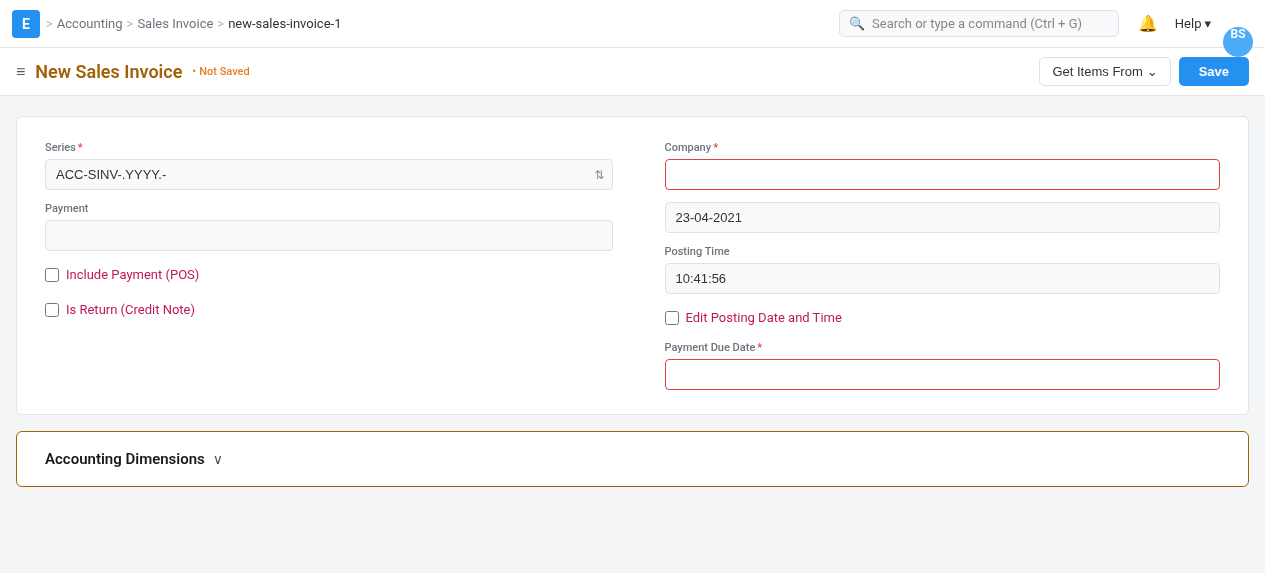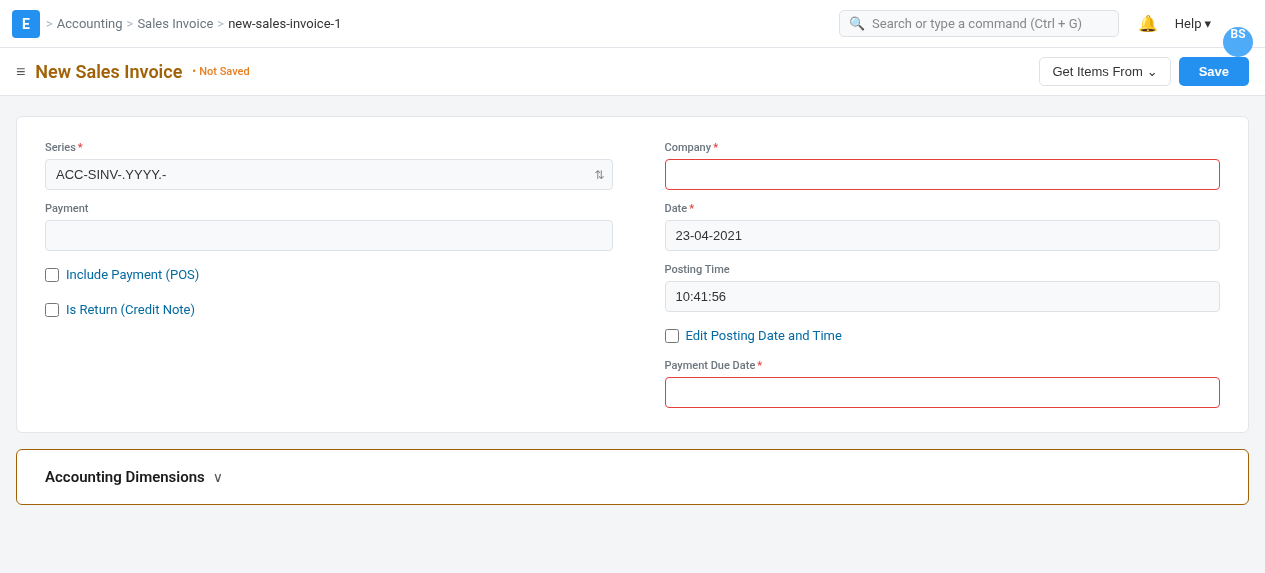--- a/index.html
+++ b/index.html
@@ -228,21 +228,21 @@
       gap: 7px;
       padding: 4px 0;
     }
     .checkbox-group input[type="checkbox"] {
       width: 14px; height: 14px;
       cursor: pointer;
       accent-color: #2490ef;
     }
     .checkbox-group label {
       font-size: 13px;
-      color: #0369a1;
+      color: #be185d;
       cursor: pointer;
     }
 
     .left-col {
       display: flex;
       flex-direction: column;
       gap: 12px;
     }
     .right-col {
       display: flex;
@@ -360,23 +360,20 @@
       <div class="right-col">
 
         <div class="form-group">
           <label class="form-label">
             <span>Company</span><span class="required">*</span>
           </label>
           <input type="text" class="form-input required-field" value="" style="">
         </div>
 
         <div class="form-group">
-          <label class="form-label">
-            <span>Date</span><span class="required">*</span>
-          </label>
           <input type="text" class="form-input" value="23-04-2021" style="">
         </div>
 
         <div class="form-group">
           <label class="form-label">Posting Time</label>
           <input type="text" class="form-input" value="10:41:56" style="">
         </div>
 
         <div class="checkbox-group">
           <input type="checkbox" id="edit_posting" style="">

